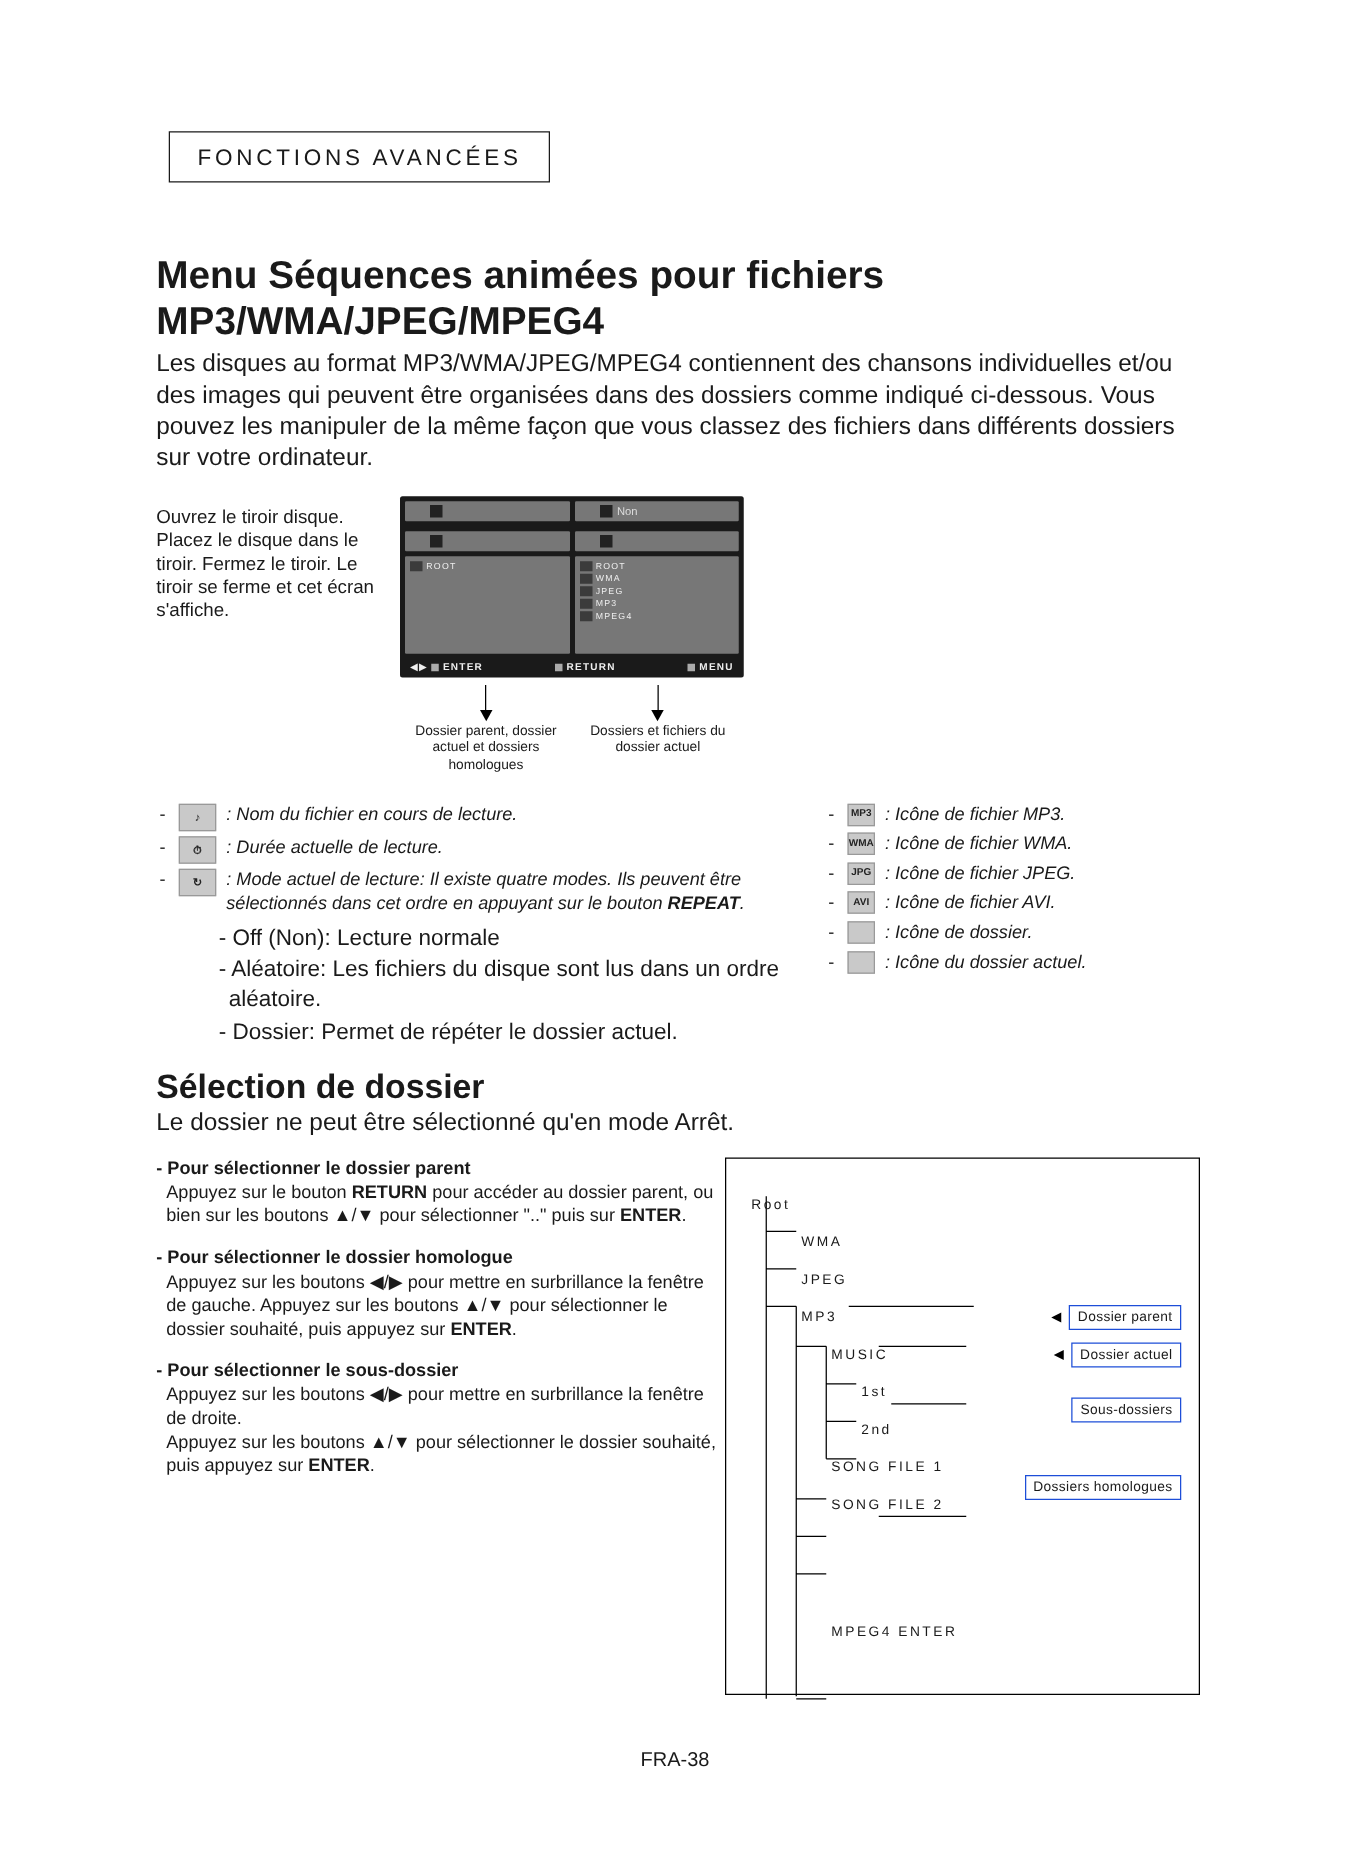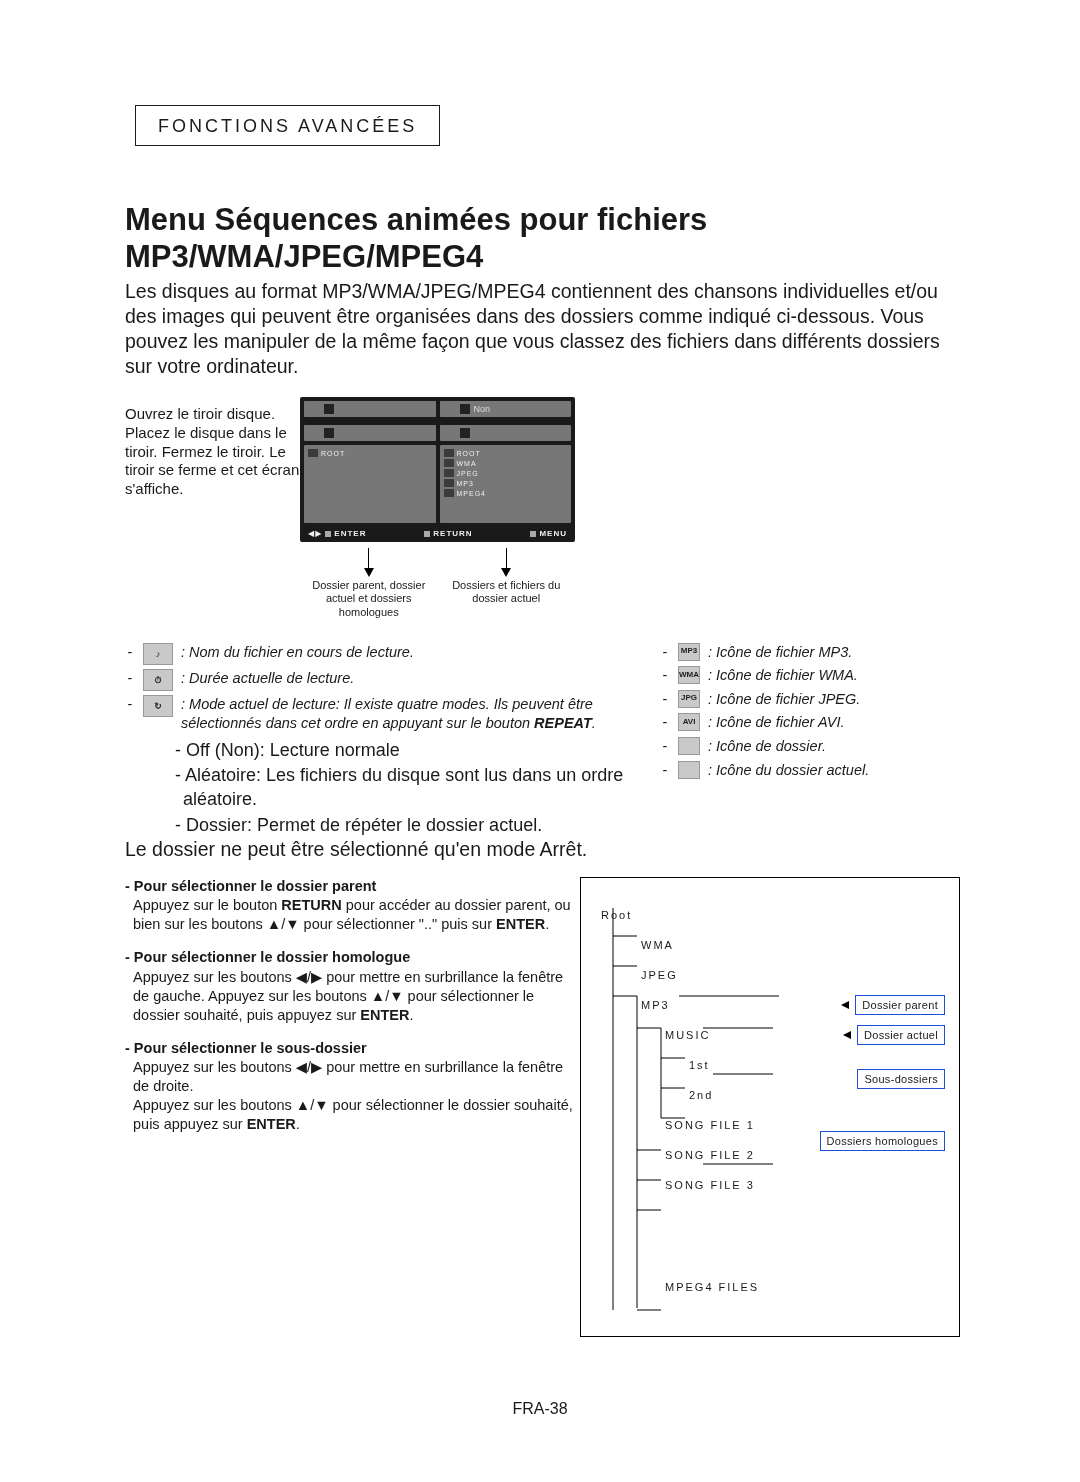--- a/index.html
+++ b/index.html
@@ -31,21 +31,21 @@
     margin: 0 0 4px 0;
     line-height: 1.2;
   }
   .lead {
     font-size: 19.5px;
     line-height: 1.28;
     margin: 0 0 18px 0;
   }
   .step-row {
     display: flex;
-    gap: 0;
+    gap: 20px;
     align-items: flex-start;
     margin-bottom: 10px;
   }
   .step-text {
     width: 175px;
     font-size: 15px;
     line-height: 1.25;
     margin-top: 8px;
   }
   .osd-block { width: 275px; }
@@ -337,20 +337,21 @@
           <span class="txt">: Icône de dossier.</span>
         </div>
       <div class="li-row">
           <span class="dash">-</span>
           <span class="ic sm ic-foldcur"></span>
           <span class="txt">: Icône du dossier actuel.</span>
         </div>
     </div>
   </div>
 
+  <h2>Sélection de dossier</h2>
   <p class="lead2">Le dossier ne peut être sélectionné qu'en mode Arrêt.</p>
 
   <div class="sel-row">
     <div class="sel-left">
       <div class="item">
         <div class="ttl">- Pour sélectionner le dossier parent</div>
         <div class="body">
           <span>Appuyez sur le bouton </span><b>RETURN</b><span> pour accéder au dossier parent, ou bien sur les boutons ▲/▼ pour sélectionner ".." puis sur </span><b>ENTER</b><span>.</span>
         </div>
       </div>
@@ -406,26 +407,23 @@
             <span class="tree-lbl">2nd</span>
           </div>
         <div class="tree-row" style="padding-left:70px;">
             <span class="tree-lbl">SONG FILE 1</span>
           </div>
         <div class="tree-row" style="padding-left:70px;">
           <span class="tree-lbl">SONG FILE 2</span>
           <span style="flex:1"></span>
           <span class="tree-box" style="position:relative; top:-14px;">Dossiers homologues</span>
         </div>
-        <div class="tree-row" style="padding-left:70px;">
-            <span class="tree-lbl">SONG FILE 3</span>
-          </div>
         <div class="tree-row" style="height:72px;"></div>
         <div class="tree-row" style="padding-left:70px;">
-            <span class="tree-lbl">MPEG4 FILES</span>
+            <span class="tree-lbl">MPEG4 ENTER</span>
           </div>
       </div>
     </div>
   </div>
 
 </div>
 
 <div class="page-num">FRA-38</div>
 
 </body></html>

